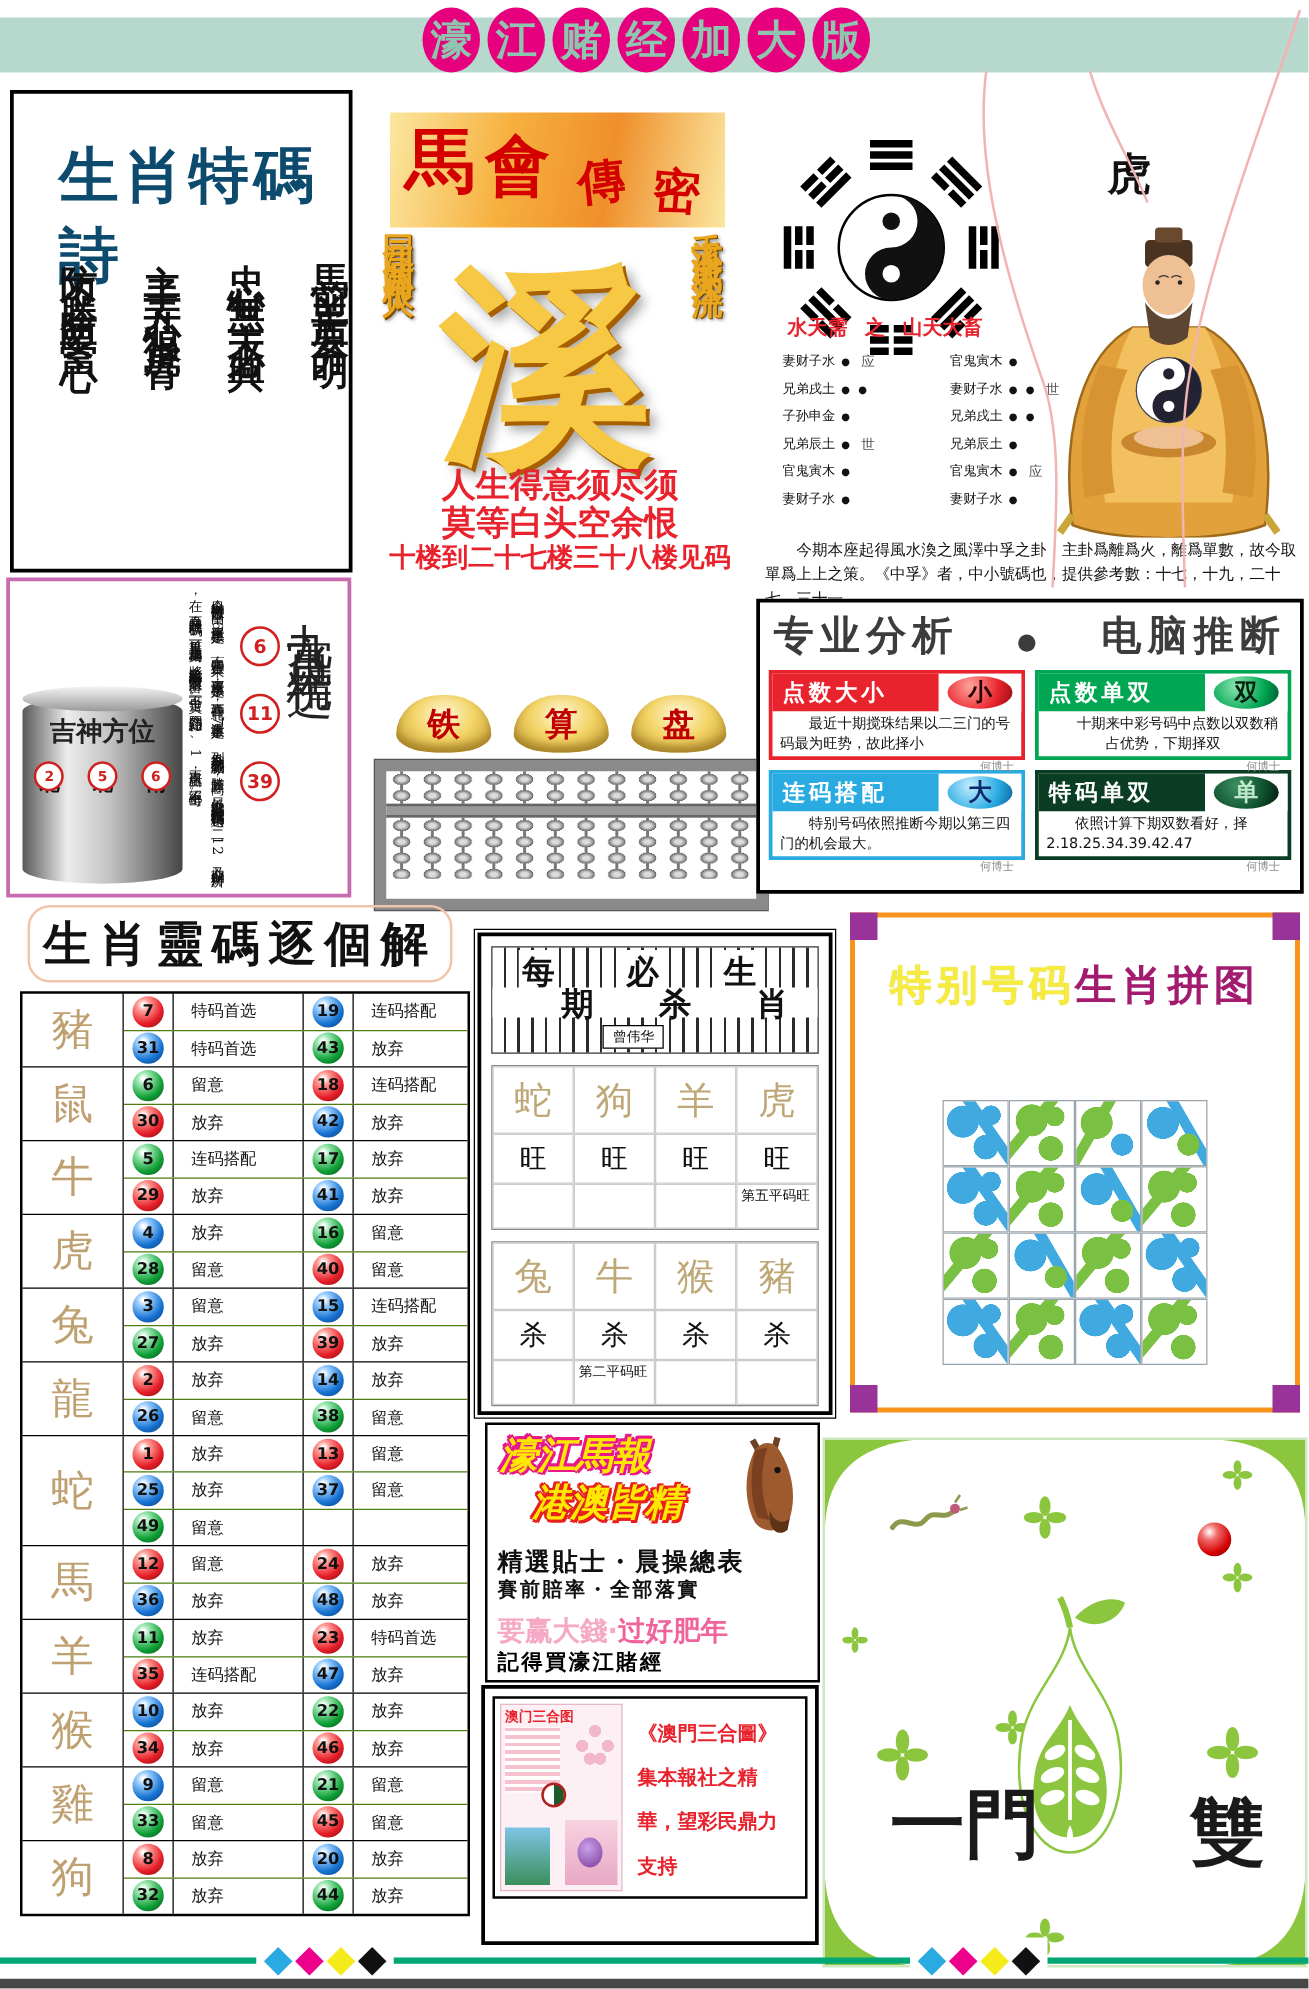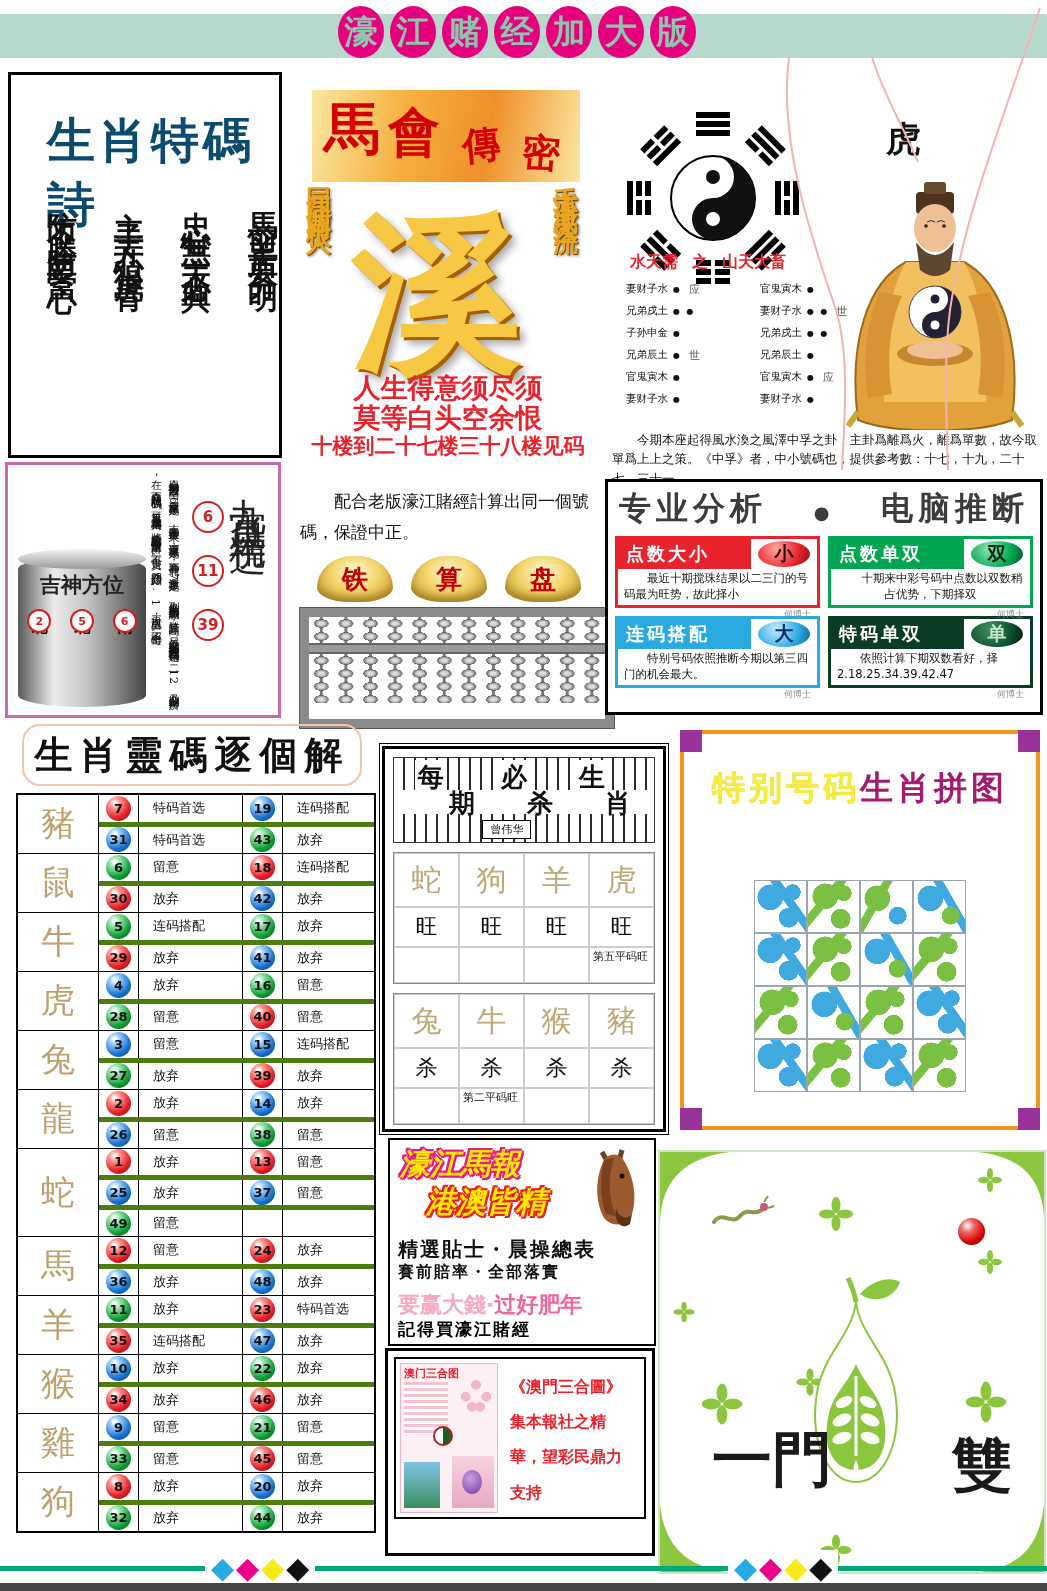--- a/index.html
+++ b/index.html
@@ -114,21 +114,21 @@
   .z-title{left:22px;top:724px;width:336px;height:58px;border:2px solid #f2c4ac;border-radius:18px;
      display:flex;align-items:center;justify-content:center;font-size:38px;font-weight:bold;letter-spacing:7px;}
   .z-table{left:16px;top:793px;width:356px;border:2px solid #000;background:#fff;}
   .zb{display:flex;border-bottom:1px solid #000;height:58px;}
   .zb:last-child{border-bottom:none;}
   .zb-tall{height:87px;}
   .za{width:80px;border-right:1px solid #000;display:flex;align-items:center;justify-content:center;
      font-size:34px;color:#bfa070;font-family:"DejaVu Serif","Liberation Serif",serif;}
   .zr{flex:1;display:flex;flex-direction:column;}
   .zrow{display:grid;grid-template-columns:40px 104px 40px 1fr;flex:1;}
-  .zrow + .zrow{border-top:5px solid #4d7c0f;}
+  .zrow + .zrow{border-top:1px solid #4d7c0f;}
   .zc{display:flex;align-items:center;border-right:1px solid #000;}
   .zc:last-child{border-right:none;}
   .zc-ball{justify-content:center;}
   .zc-label{padding-left:14px;font-size:13px;}
   .ball{display:inline-flex;align-items:center;justify-content:center;width:25px;height:25px;
      border-radius:50%;font-weight:bold;font-size:13px;color:#111;background:transparent;}
   .ball[data-color="red"]{background:radial-gradient(circle at 35% 28%,#fff 0 5%,#ff9d97 20%,#e61e28 62%,#7d0d12);}
   .ball[data-color="blue"]{background:radial-gradient(circle at 35% 28%,#fff 0 5%,#9fd0ff 20%,#1673d2 62%,#0a3a74);}
   .ball[data-color="green"]{background:radial-gradient(circle at 35% 28%,#fff 0 5%,#9fe8b4 20%,#0fa036 62%,#064d1b);}
 
@@ -287,21 +287,20 @@
           <span class="cnum">5</span>
         </div>
         <div class="cyl-col">
           <span class="cyl-label serif">贵神西南</span>
           <span class="cnum">6</span>
         </div>
       </div>
     </div>
   </div>
 
-  <div class="abs tsp-note serif">配合老版濠江賭經計算出同一個號碼，保證中正。</div>
   <div class="abs ingots">
     <span class="ingot serif">铁</span>
     <span class="ingot serif">算</span>
     <span class="ingot serif">盘</span>
   </div>
   <div class="abs abacus">
     <div class="ab-top ab-beads"></div>
       <div class="ab-bar"></div>
       <div class="ab-bot ab-beads"></div>
   </div>

